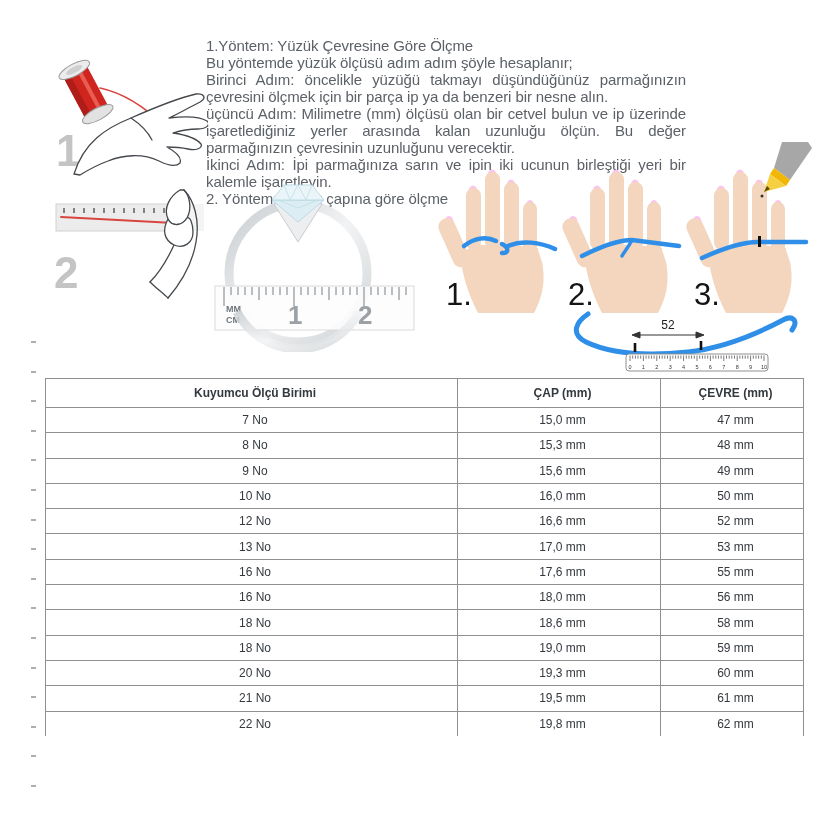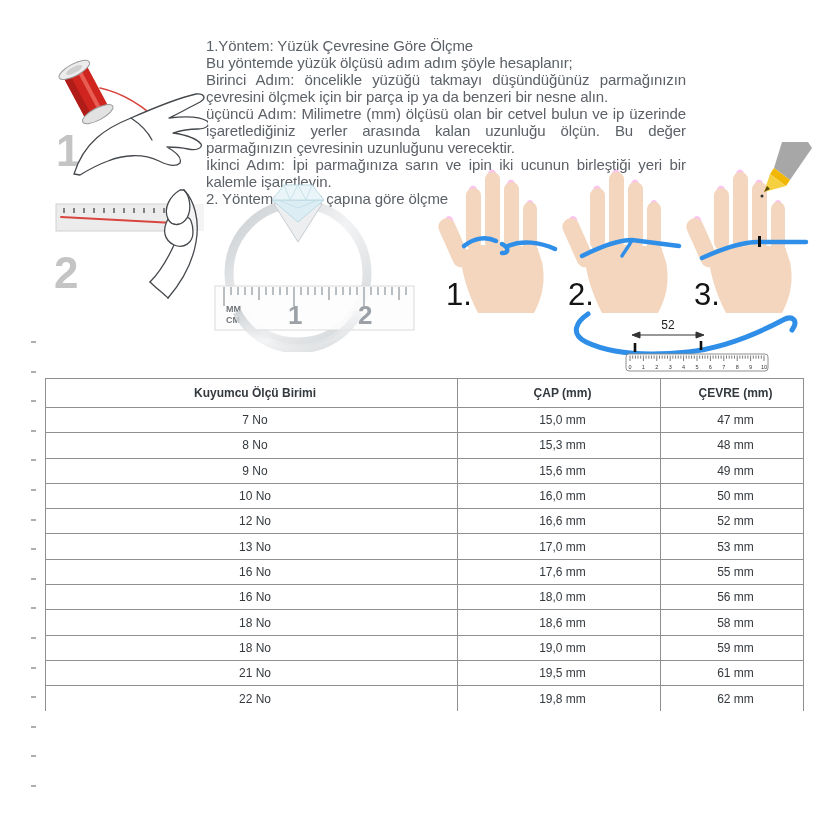--- a/index.html
+++ b/index.html
@@ -279,20 +279,25 @@
           <td>18 No</td>
           <td>18,6 mm</td>
           <td>58 mm</td>
         </tr>
         <tr>
           <td>18 No</td>
           <td>19,0 mm</td>
           <td>59 mm</td>
         </tr>
         <tr>
+          <td>20 No</td>
+          <td>19,3 mm</td>
+          <td>60 mm</td>
+        </tr>
+        <tr>
           <td>21 No</td>
           <td>19,5 mm</td>
           <td>61 mm</td>
         </tr>
         <tr>
           <td>22 No</td>
           <td>19,8 mm</td>
           <td>62 mm</td>
         </tr>
       </tbody>

